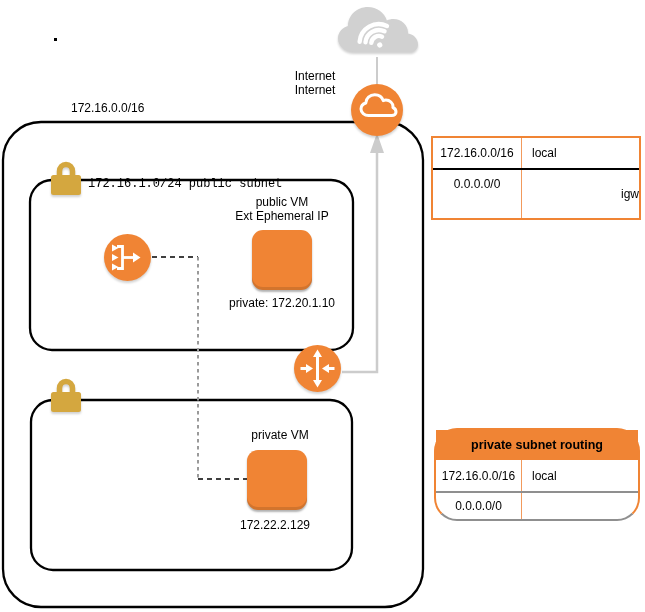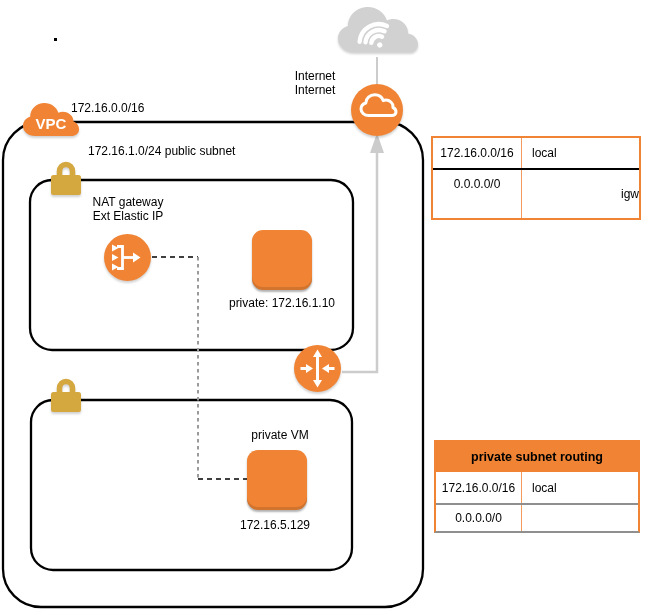--- a/index.html
+++ b/index.html
@@ -22,21 +22,21 @@
   .rt-header{background:#F08434;font-weight:bold;text-align:center;height:30px;line-height:30px;font-size:12.5px;}
   .rt-row{display:flex;align-items:center;}
   .rt-c1{text-align:center;flex:none;border-right:1.5px solid #F29A5C;align-self:stretch;display:flex;align-items:center;justify-content:center;}
   .rt-c2{padding-left:10px;flex:1;}
   .rt-pub{left:431px;top:136px;width:206px;}
   .rt-pub .rt-c1{width:88px;}
   .rt-pub .row1{height:30px;border-bottom:2px solid #000;}
   .rt-pub .row2{height:48px;align-items:flex-start;}
   .rt-pub .row2 .rt-c1{align-items:flex-start;padding-top:7px;}
   .rt-pub .row2 .rt-c2{padding-top:17px;text-align:right;}
-  .rt-priv{left:434px;top:440px;width:202px;border-bottom-color:#8f8f8f;}
+  .rt-priv{left:434px;top:428px;width:202px;border-bottom-color:#8f8f8f;border-radius:23px;}
   .rt-priv .rt-c1{width:85px;}
   .rt-priv .row1{height:31px;border-bottom:2px solid #8f8f8f;}
   .rt-priv .row2{height:26px;}
 </style>
 </head>
 <body>
 
 <div class="canvas">
 
   <svg class="layer" width="645" height="612" viewBox="0 0 645 612">
@@ -76,58 +76,52 @@
     <div>Internet</div>
   </div>
 
   <div class="icon" style="left:349px;top:82px;">
     <svg width="56" height="56" viewBox="0 0 56 56">
       <circle cx="28" cy="28" r="26" fill="#F08434"></circle>
       <path d="M 36.5,33.5 H 19.5 C 15.4,33.5 12,30.6 12,27 C 12,24.2 14,21.8 16.8,21 C 16.9,16.4 20.9,12.8 25.7,12.8 C 29.7,12.8 33.1,15.2 34.2,18.6 C 35,18.3 35.9,18.1 36.9,18.1 C 40.8,18.1 44,21 44,24.6 C 44,24.9 44,25.2 43.9,25.5 C 45.8,26.3 47,28 47,30 C 47,32 45.2,33.5 42.9,33.5 Z" fill="none" stroke="#fff" stroke-width="3" stroke-linejoin="round"></path>
     </svg>
   </div>
 
-  <div class="icon" style="left:21px;top:96px;">
-    <svg width="60" height="46" viewBox="0 0 60 46">
-      <path d="M 14,40 C 7,40 2,35.5 2,30 C 2,25.5 5,21.8 9.2,20.8 C 9.2,13 15.5,7 23.5,7 C 30,7 35.6,11 37.4,16.8 C 38.8,16.2 40.4,15.8 42,15.8 C 47.8,15.8 52.5,20.2 52.5,25.6 C 55.8,26.8 58,29.8 58,33.4 C 58,37.2 54.6,40 50.4,40 Z" fill="#F08434"></path>
-      <text x="30" y="33" text-anchor="middle" font-family="Liberation Sans, sans-serif" font-size="15" font-weight="bold" fill="#fff">VPC</text>
-    </svg>
-  </div>
 
   <div class="lbl" style="left:71px;top:101px;">172.16.0.0/16</div>
 
   <div class="icon" style="left:50px;top:158px;">
     <svg width="32" height="38" viewBox="0 0 32 38">
       <path d="M 9.5,20 V 13.5 C 9.5,9.4 12.4,6.5 16,6.5 C 19.6,6.5 22.5,9.4 22.5,13.5 V 20" fill="none" stroke="#D4A73F" stroke-width="5.5"></path>
       <rect x="1" y="17" width="30" height="20" rx="2.5" fill="#D4A73F"></rect>
     </svg>
   </div>
-  <div class="lbl" style="left:88px;top:144px;">172.16.1.0/24 public subnet</div>
+  <div class="lbl" style="left:88px;top:177px;font-family:Liberation Mono, monospace;">172.16.1.0/24 public subnet</div>
 
-  <div class="lbl center" style="left:77px;top:195px;width:102px;">
-    <div>NAT gateway</div>
-    <div>Ext Elastic IP</div>
-  </div>
   <div class="icon" style="left:103px;top:233px;">
     <svg width="49" height="49" viewBox="0 0 49 49">
       <circle cx="24.5" cy="24.5" r="23.5" fill="#F08434"></circle>
       <g stroke="#fff" stroke-width="2.8" fill="#fff">
         <path d="M 14,13.5 H 19.5 V 35.5 H 14" fill="none"></path>
         <path d="M 19.5,24.5 H 30" fill="none"></path>
         <polygon points="30,19.5 37.5,24.5 30,29.5" stroke="none"></polygon>
         <polygon points="9,11.5 15.5,15 9,18.5" stroke="none"></polygon>
         <polygon points="9,21 15.5,24.5 9,28" stroke="none"></polygon>
         <polygon points="9,30.5 15.5,34 9,37.5" stroke="none"></polygon>
       </g>
     </svg>
   </div>
 
+  <div class="lbl center" style="left:231px;top:195px;width:102px;">
+    <div>public VM</div>
+    <div>Ext Ephemeral IP</div>
+  </div>
   <div class="vm-box" style="left:252px;top:230px;"></div>
   <div class="lbl center" style="left:211px;top:295px;width:142px;line-height:16px;">
-    <div>private: 172.16.1.10</div>
+    <div>private: 172.20.1.10</div>
   </div>
 
   <div class="icon" style="left:293px;top:344px;">
     <svg width="49" height="49" viewBox="0 0 49 49">
       <circle cx="24.5" cy="24.5" r="23.5" fill="#F08434"></circle>
       <g stroke="#fff" stroke-width="3" fill="#fff">
         <path d="M 24.5,12 V 37" fill="none"></path>
         <polygon points="20,13 24.5,5.5 29,13" stroke="none"></polygon>
         <polygon points="20,36 24.5,43.5 29,36" stroke="none"></polygon>
         <path d="M 7.5,24.5 H 13" fill="none"></path>
@@ -140,21 +134,21 @@
 
   <div class="icon" style="left:50px;top:375px;">
     <svg width="32" height="38" viewBox="0 0 32 38">
       <path d="M 9.5,20 V 13.5 C 9.5,9.4 12.4,6.5 16,6.5 C 19.6,6.5 22.5,9.4 22.5,13.5 V 20" fill="none" stroke="#D4A73F" stroke-width="5.5"></path>
       <rect x="1" y="17" width="30" height="20" rx="2.5" fill="#D4A73F"></rect>
     </svg>
   </div>
 
   <div class="lbl center" style="left:229px;top:428px;width:102px;">private VM</div>
   <div class="vm-box" style="left:247px;top:450px;"></div>
-  <div class="lbl center" style="left:215px;top:518px;width:120px;">172.16.5.129</div>
+  <div class="lbl center" style="left:215px;top:518px;width:120px;">172.22.2.129</div>
 
   <div class="rt rt-pub">
     <div class="rt-row row1">
       <div class="rt-c1">172.16.0.0/16</div>
       <div class="rt-c2">local</div>
     </div>
     <div class="rt-row row2">
       <div class="rt-c1">0.0.0.0/0</div>
       <div class="rt-c2">igw</div>
     </div>

